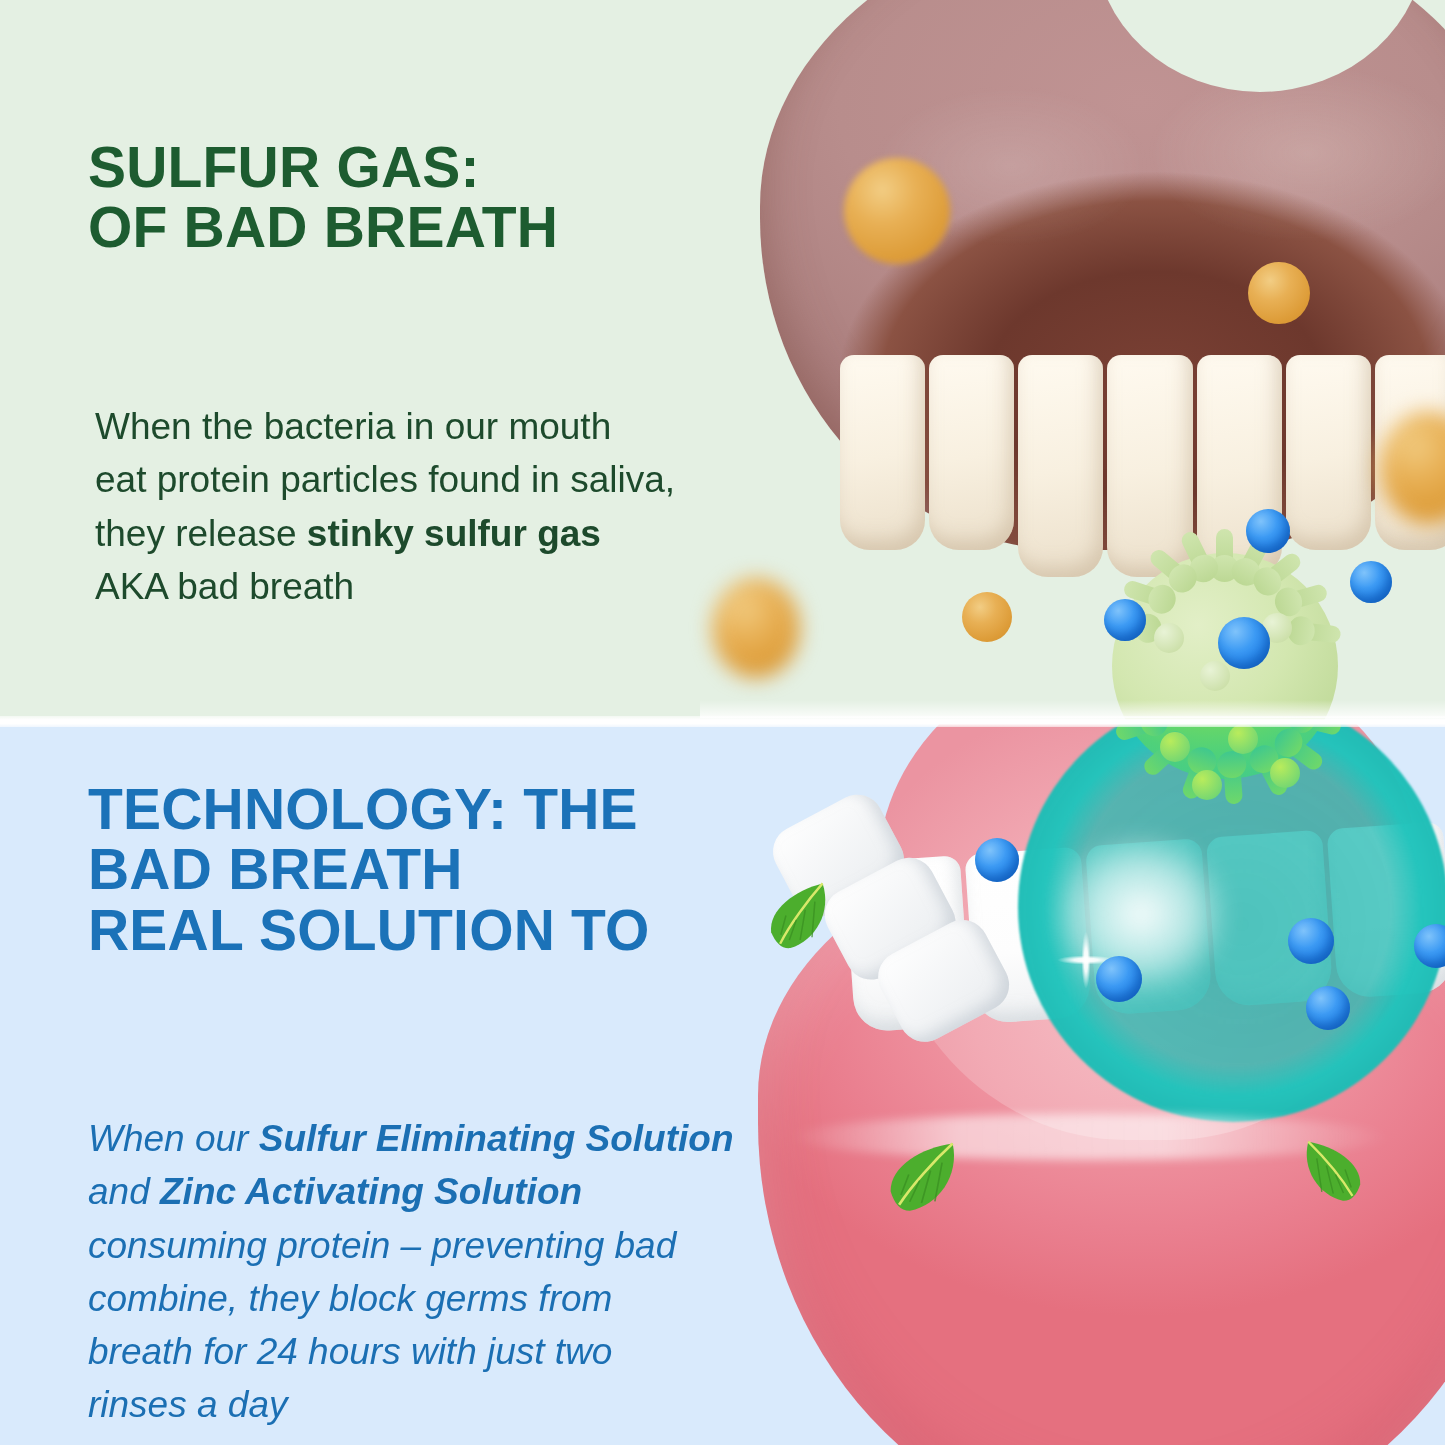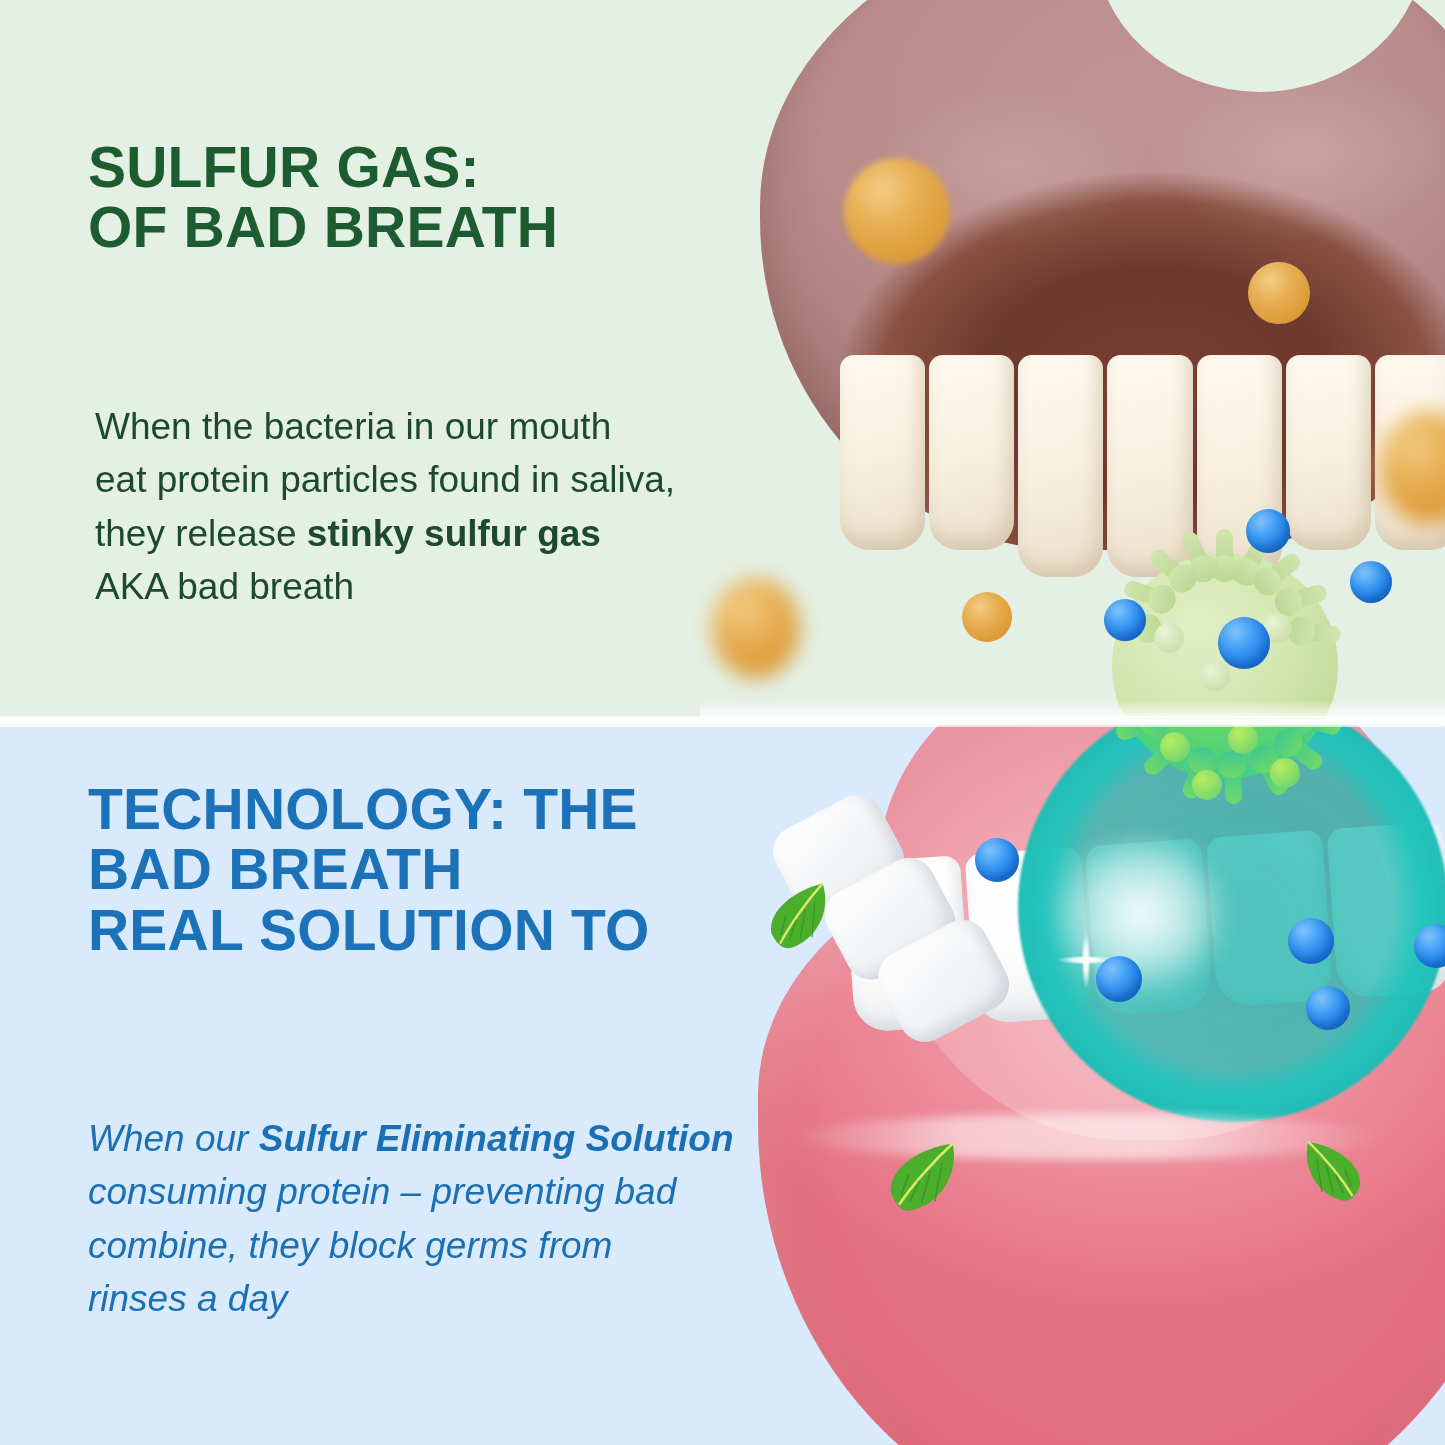--- a/index.html
+++ b/index.html
@@ -408,19 +408,21 @@
   </div>
 
   <div class="panel panel-bottom">
     <h1 class="headline headline-bottom">
       <span class="hl-line">TECHNOLOGY: THE</span>
       <span class="hl-line">BAD BREATH</span>
       <span class="hl-line">REAL SOLUTION TO</span>
     </h1>
     <p class="body-copy body-bottom">
       <span class="bl"><span>When our </span><b>Sulfur Eliminating Solution</b></span>
+      <span class="bl"><span>and </span><b>Zinc Activating Solution</b></span>
       <span class="bl"><span>consuming protein – preventing bad</span></span>
       <span class="bl"><span>combine, they block germs from</span></span>
+      <span class="bl"><span>breath for 24 hours with just two</span></span>
       <span class="bl"><span>rinses a day</span></span>
     </p>
   </div>
 
 </div>
 
 </body></html>

